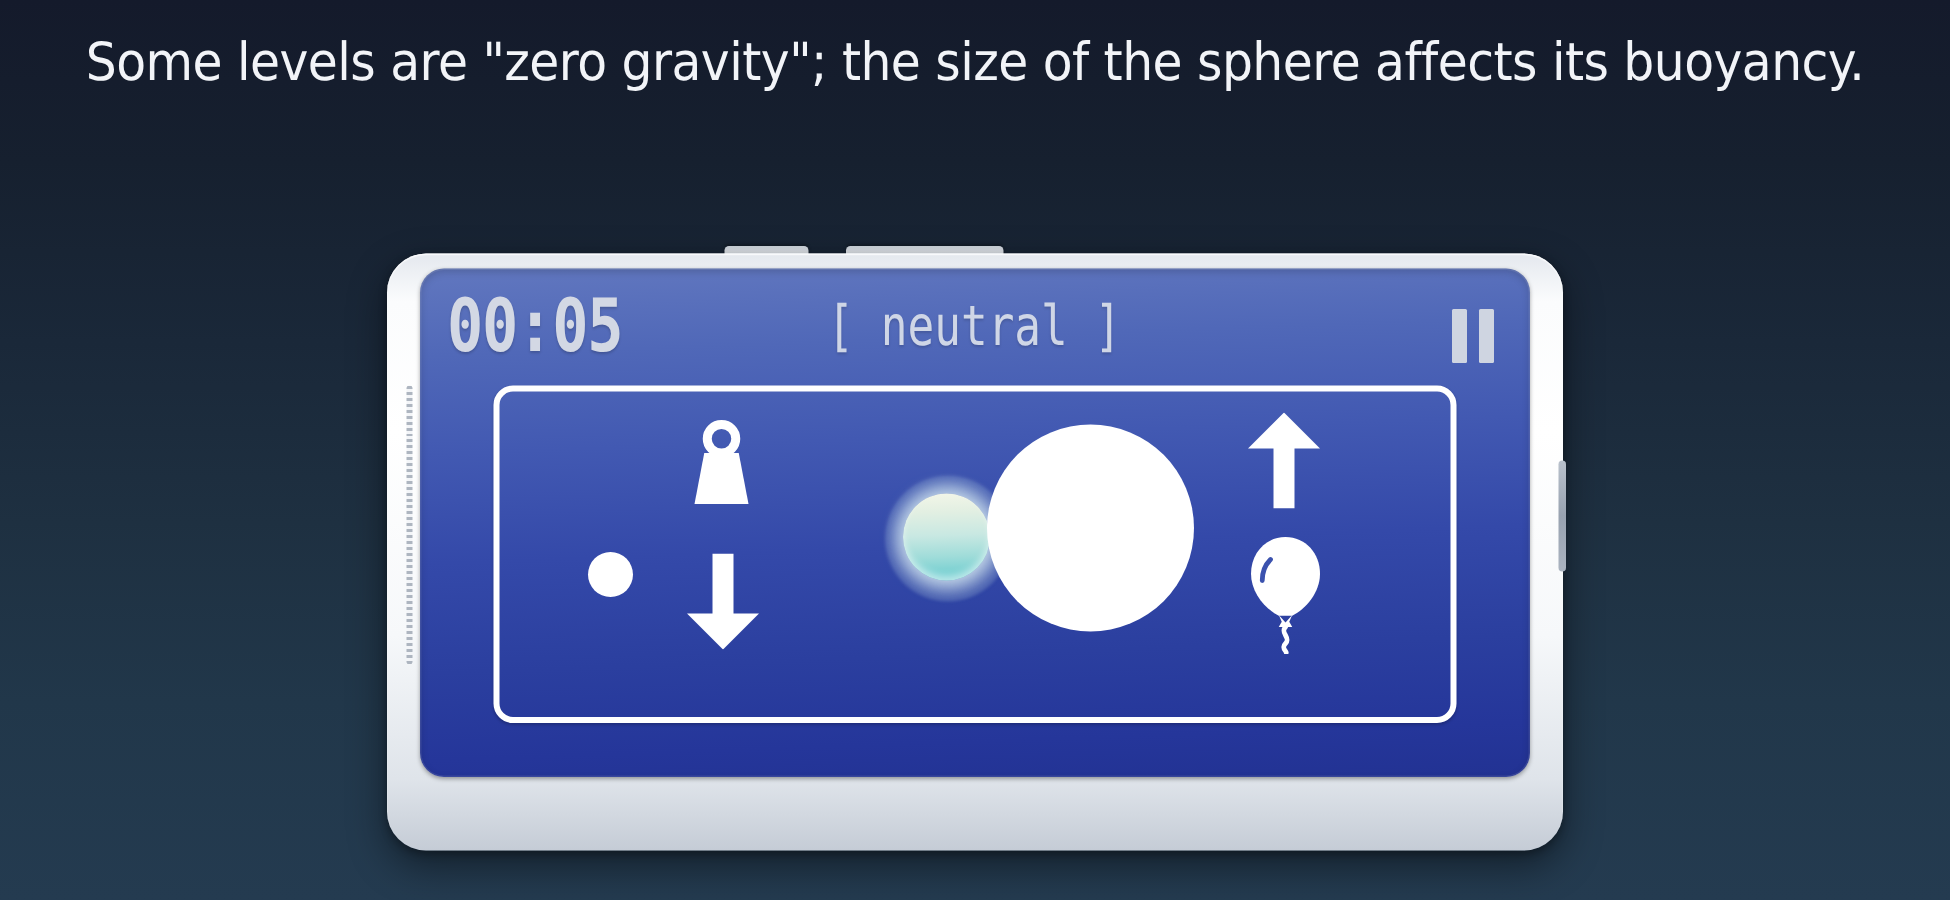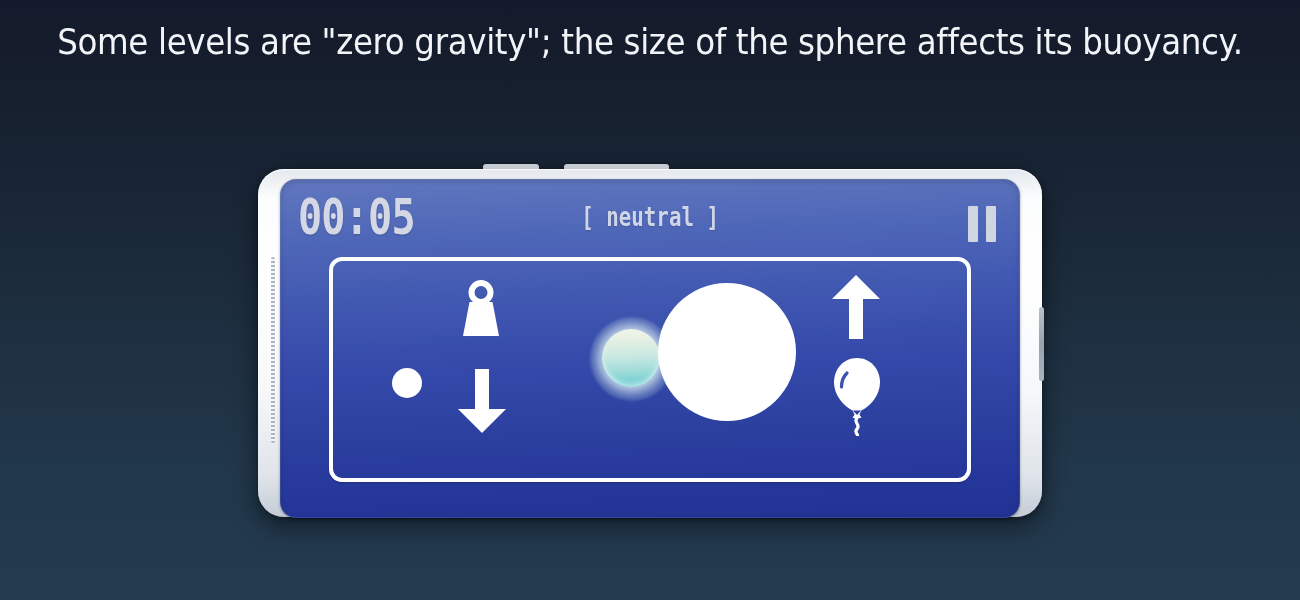--- a/index.html
+++ b/index.html
@@ -58,21 +58,21 @@
   }
   #nub-left  { left: 225px; width: 56px; }
   #nub-right { left: 306px; width: 105px; }
 
   
   #phone-body {
     position: absolute;
     left: 0;
     top: 9px;
     width: 784px;
-    height: 348px;
+    height: 398px;
     border-radius: 26px;
     background:
       linear-gradient(180deg,
         #e4e8ee 0%,
         #fbfcfd 8%,
         #ffffff 30%,
         #f6f8fa 64%,
         #dfe4ea 88%,
         #c5ccd6 100%);
     box-shadow:
@@ -159,24 +159,24 @@
     text-shadow: 0 1px 2px rgba(0,0,0,0.18);
   }
 
   #state-label {
     position: absolute;
     left: 0;
     top: 25px;
     width: 740px;
     text-align: center;
     font-family: "DejaVu Sans Mono", monospace;
-    font-size: 26px;
+    font-size: 37px;
     line-height: 27px;
     color: #cfd6e6;
-    font-weight: 700;
+    font-weight: 400;
     letter-spacing: 0px;
     text-shadow: 0 1px 2px rgba(0,0,0,0.15);
   }
   #state-label span { display: inline-block; transform: scaleX(0.80); }
 
   #pause-button {
     position: absolute;
     right: 22px;
     top: 27px;
     width: 32px;

